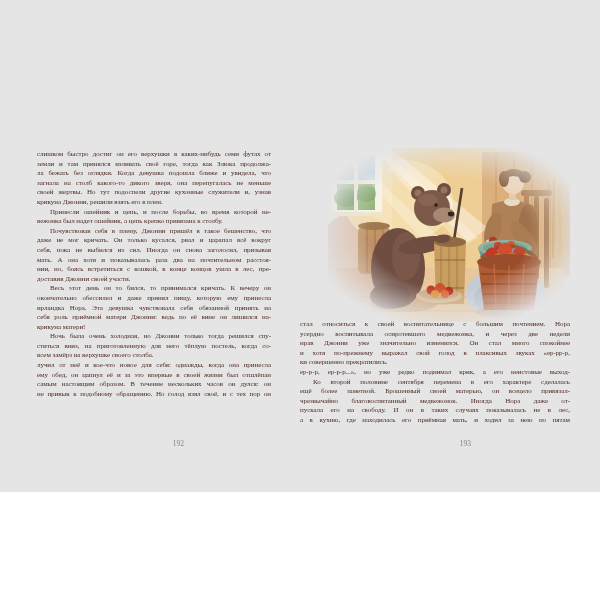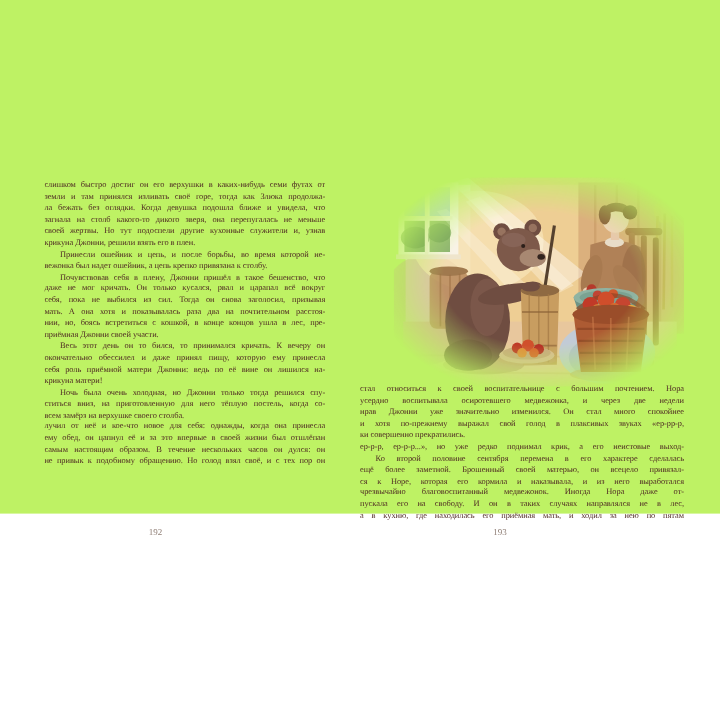--- a/index.html
+++ b/index.html
@@ -2,21 +2,21 @@
 <html style="--text-color: #4f2b23; --pagenum-color: #8e7d74;"><head>
 <meta charset="utf-8">
 <style>
   html, body { margin: 0; padding: 0; }
   body {
     width: 600px; height: 600px;
     background: #ffffff;
     font-family: "Liberation Serif", serif;
     overflow: hidden;
   }
-  .spread { position: relative; width: 600px; height: 428px; background: #bef264; }
+  .spread { position: relative; width: 600px; height: 492px; background: #e5e5e5; }
 
   .text-col {
     position: absolute;
     color: var(--text-color, #4f2b23);
     font-size: 7px;
     line-height: 9.6px;
     letter-spacing: -0.05px;
   }
   #left-text  { left: 37px;  top: 150px; width: 234px; }
   #right-text { left: 300px; top: 320px; width: 270px; }
@@ -27,21 +27,21 @@
     text-align: justify;
     text-align-last: justify;
   }
   .tline.lastline { text-align-last: left; }
   .tline.indent { text-indent: 13px; }
 
   .pagenum {
     position: absolute;
     top: 439px;
     width: 60px;
-    text-align: left;
+    text-align: right;
     font-size: 7.5px;
     color: var(--pagenum-color, #8e7d74);
   }
   #left-num  { left: 124px; }
   #right-num { left: 411px; }
 
   .illustration {
     position: absolute;
     left: 328px; top: 146px;
     width: 244px; height: 188px;
@@ -60,26 +60,27 @@
         <div class="tline">слишком быстро достиг он его верхушки в каких-нибудь семи футах от</div>
         <div class="tline">земли и там принялся изливать своё горе, тогда как Злюка продолжа-</div>
         <div class="tline">ла бежать без оглядки. Когда девушка подошла ближе и увидела, что</div>
         <div class="tline">загнала на столб какого-то дикого зверя, она перепугалась не меньше</div>
         <div class="tline">своей жертвы. Но тут подоспели другие кухонные служители и, узнав</div>
         <div class="tline lastline">крикуна Джонни, решили взять его в плен.</div>
         <div class="tline indent">Принесли ошейник и цепь, и после борьбы, во время которой не-</div>
         <div class="tline lastline">вежонка был надет ошейник, а цепь крепко привязана к столбу.</div>
         <div class="tline indent">Почувствовав себя в плену, Джонни пришёл в такое бешенство, что</div>
         <div class="tline">даже не мог кричать. Он только кусался, рвал и царапал всё вокруг</div>
-        <div class="tline">себя, пока не выбился из сил. Тогда он снова заголосил, призывая</div>
+        <div class="tline">себя, пока не выбился из сил. Иногда он снова заголосил, призывая</div>
         <div class="tline">мать. А она хотя и показывалась раза два на почтительном расстоя-</div>
         <div class="tline">нии, но, боясь встретиться с кошкой, в конце концов ушла в лес, пре-</div>
-        <div class="tline lastline">приёмная Джонни своей участи.</div>
+        <div class="tline lastline">доставив Джонни своей участи.</div>
         <div class="tline indent">Весь этот день он то бился, то принимался кричать. К вечеру он</div>
         <div class="tline">окончательно обессилел и даже принял пищу, которую ему принесла</div>
+        <div class="tline">ирландка Нора. Эта девушка чувствовала себя обязанной принять на</div>
         <div class="tline">себя роль приёмной матери Джонни: ведь по её вине он лишился на-</div>
         <div class="tline lastline">крикуна матери!</div>
         <div class="tline indent">Ночь была очень холодная, но Джонни только тогда решился спу-</div>
         <div class="tline">ститься вниз, на приготовленную для него тёплую постель, когда со-</div>
         <div class="tline lastline">всем замёрз на верхушке своего столба.</div>
         <div class="tline">лучил от неё и кое-что новое для себя: однажды, когда она принесла</div>
         <div class="tline">ему обед, он цапнул её и за это впервые в своей жизни был отшлёпан</div>
         <div class="tline">самым настоящим образом. В течение нескольких часов он дулся: он</div>
         <div class="tline">не привык к подобному обращению. Но голод взял своё, и с тех пор он</div>
       </div>
@@ -238,21 +239,20 @@
 
     <div class="text-col" id="right-text">
         <div class="tline">стал относиться к своей воспитательнице с большим почтением. Нора</div>
         <div class="tline">усердно воспитывала осиротевшего медвежонка, и через две недели</div>
         <div class="tline">нрав Джонни уже значительно изменился. Он стал много спокойнее</div>
         <div class="tline">и хотя по-прежнему выражал свой голод в плаксивых звуках «ер-рр-р,</div>
         <div class="tline lastline">ки совершенно прекратились.</div>
         <div class="tline">ер-р-р, ер-р-р...», но уже редко поднимал крик, а его неистовые выход-</div>
         <div class="tline indent">Ко второй половине сентября перемена в его характере сделалась</div>
         <div class="tline">ещё более заметной. Брошенный своей матерью, он всецело привязал-</div>
-        <div class="tline">ся к Норе, которая его кормила и наказывала, и из него выработался</div>
         <div class="tline">чрезвычайно благовоспитанный медвежонок. Иногда Нора даже от-</div>
-        <div class="tline">пускала его на свободу. И он в таких случаях направлялся не в лес,</div>
+        <div class="tline">пускала его на свободу. И он в таких случаях показывалась не в лес,</div>
         <div class="tline">а в кухню, где находилась его приёмная мать, и ходил за нею по пятам</div>
       </div>
     <div class="pagenum" id="right-num">193</div>
   </div>
 
 </div>
 
 </body></html>

